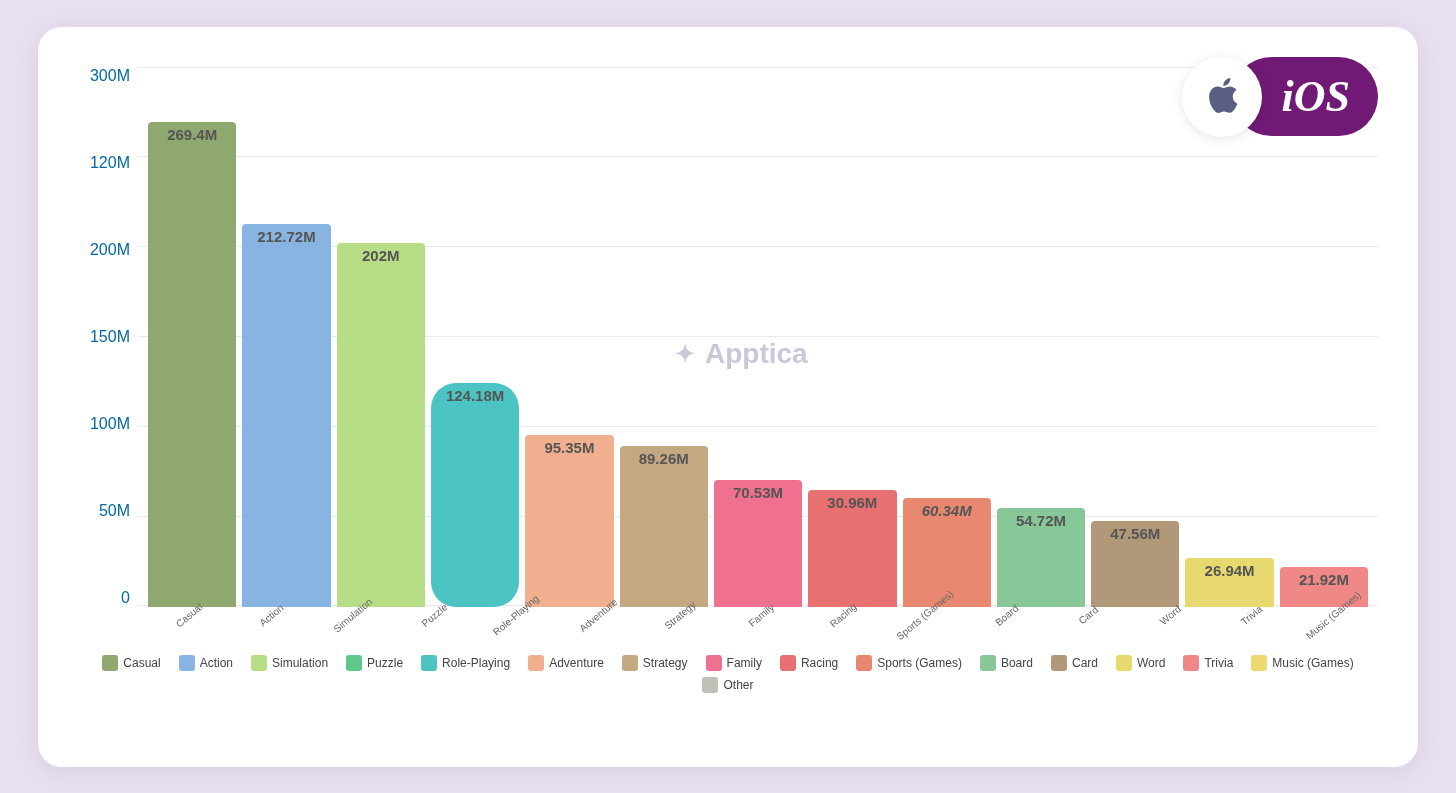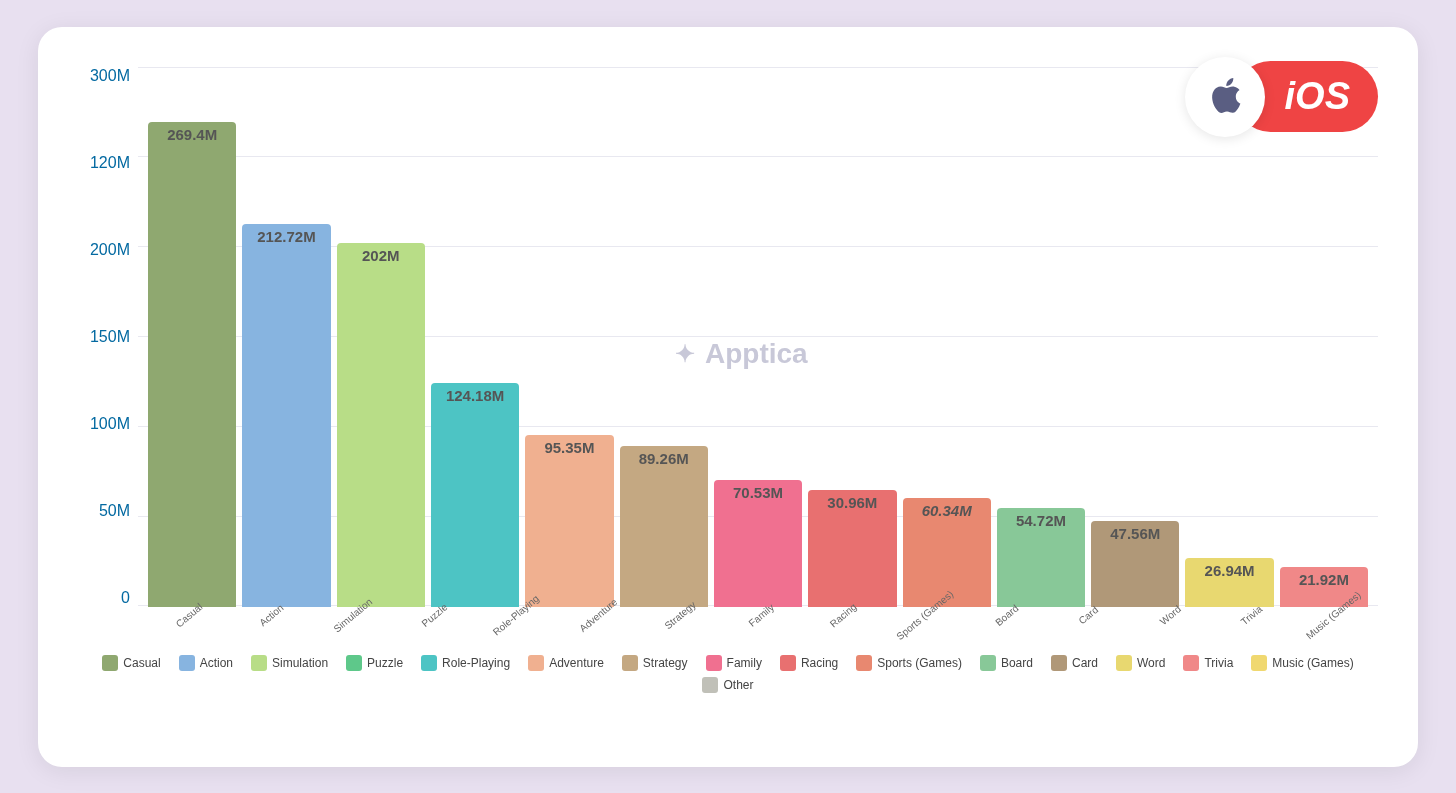--- a/index.html
+++ b/index.html
@@ -35,28 +35,29 @@
       background: #fff;
       border-radius: 50%;
       display: flex;
       align-items: center;
       justify-content: center;
       box-shadow: 0 2px 12px rgba(0,0,0,0.1);
       z-index: 2;
       position: relative;
     }
     .ios-badge-text {
-      background: #ef4444;
+      background: #701a75;
       color: #fff;
-      font-size: 38px;
+      font-size: 44px;
       font-weight: 700;
       padding: 14px 28px 14px 50px;
       border-radius: 40px;
       margin-left: -30px;
       font-style: italic;
+      font-family: Liberation Serif, serif;
     }
     .chart-area {
       position: relative;
       width: 100%;
       height: 580px;
       margin-top: 10px;
     }
     .watermark {
       position: absolute;
       top: 50%;
@@ -238,21 +239,21 @@
           <div class="bar" style="height: 70.9067%; background-color: rgb(135, 180, 224);">
             <div class="bar-value">212.72M</div>
           </div>
         </div>
         <div class="bar-group">
           <div class="bar" style="height: 67.3333%; background-color: rgb(184, 221, 135);">
             <div class="bar-value">202M</div>
           </div>
         </div>
         <div class="bar-group">
-          <div class="bar" style="height: 41.3933%; background-color: rgb(77, 196, 196);">
+          <div class="bar" style="height: 41.3933%; background-color: rgb(77, 196, 196); border-radius: 25px;">
             <div class="bar-value">124.18M</div>
           </div>
         </div>
         <div class="bar-group">
           <div class="bar" style="height: 31.7833%; background-color: rgb(240, 176, 144);">
             <div class="bar-value">95.35M</div>
           </div>
         </div>
         <div class="bar-group">
           <div class="bar" style="height: 29.7533%; background-color: rgb(196, 168, 130);">

